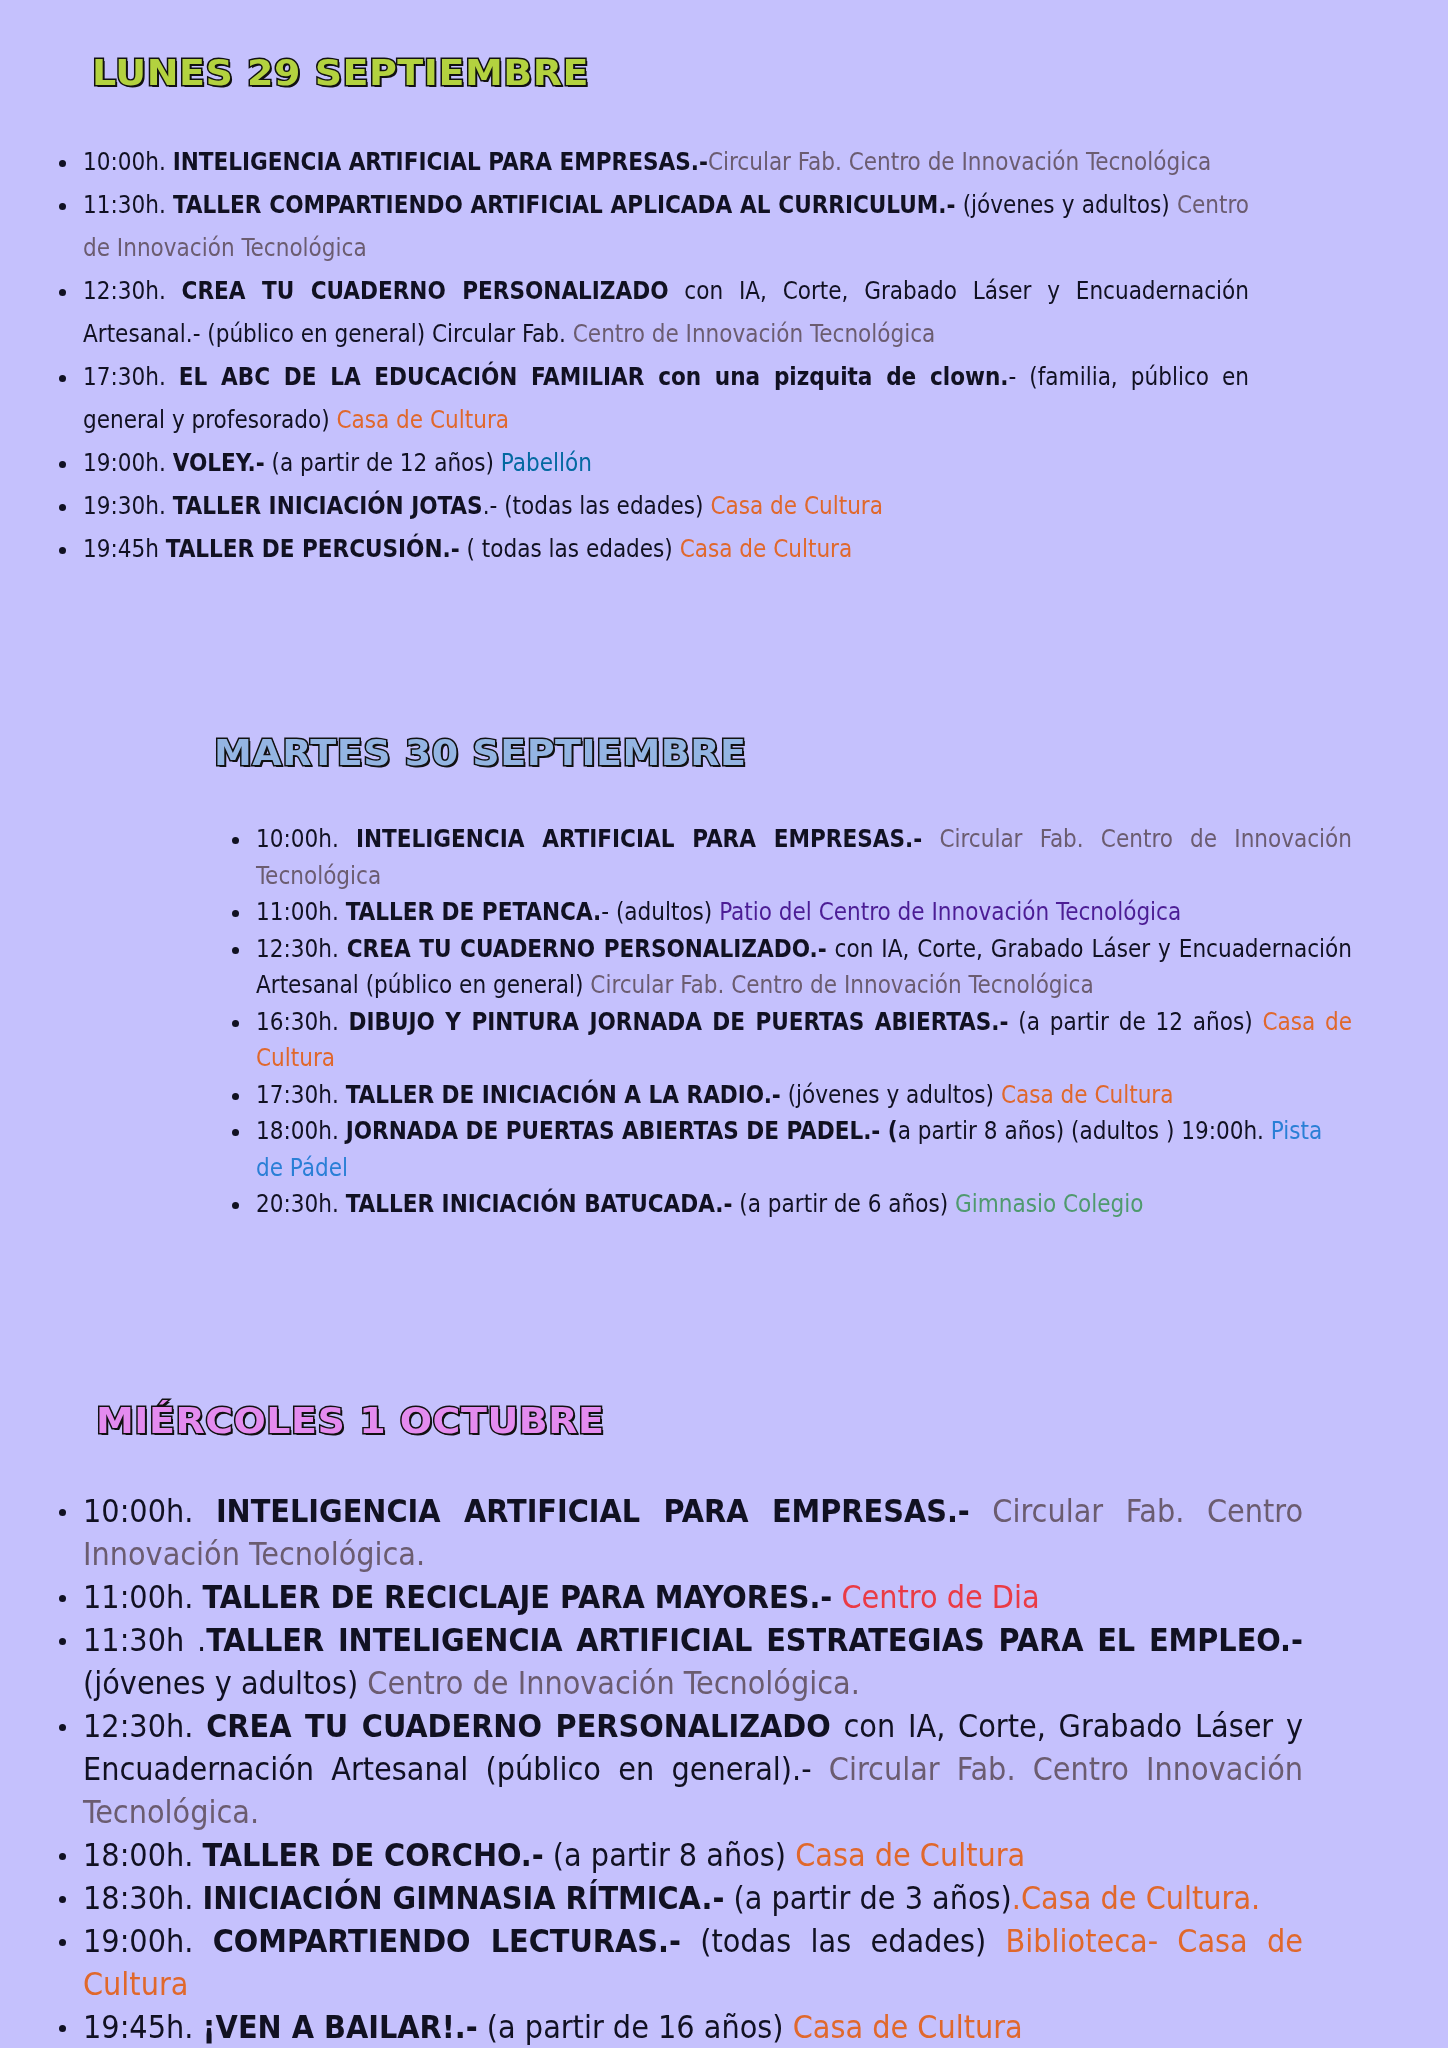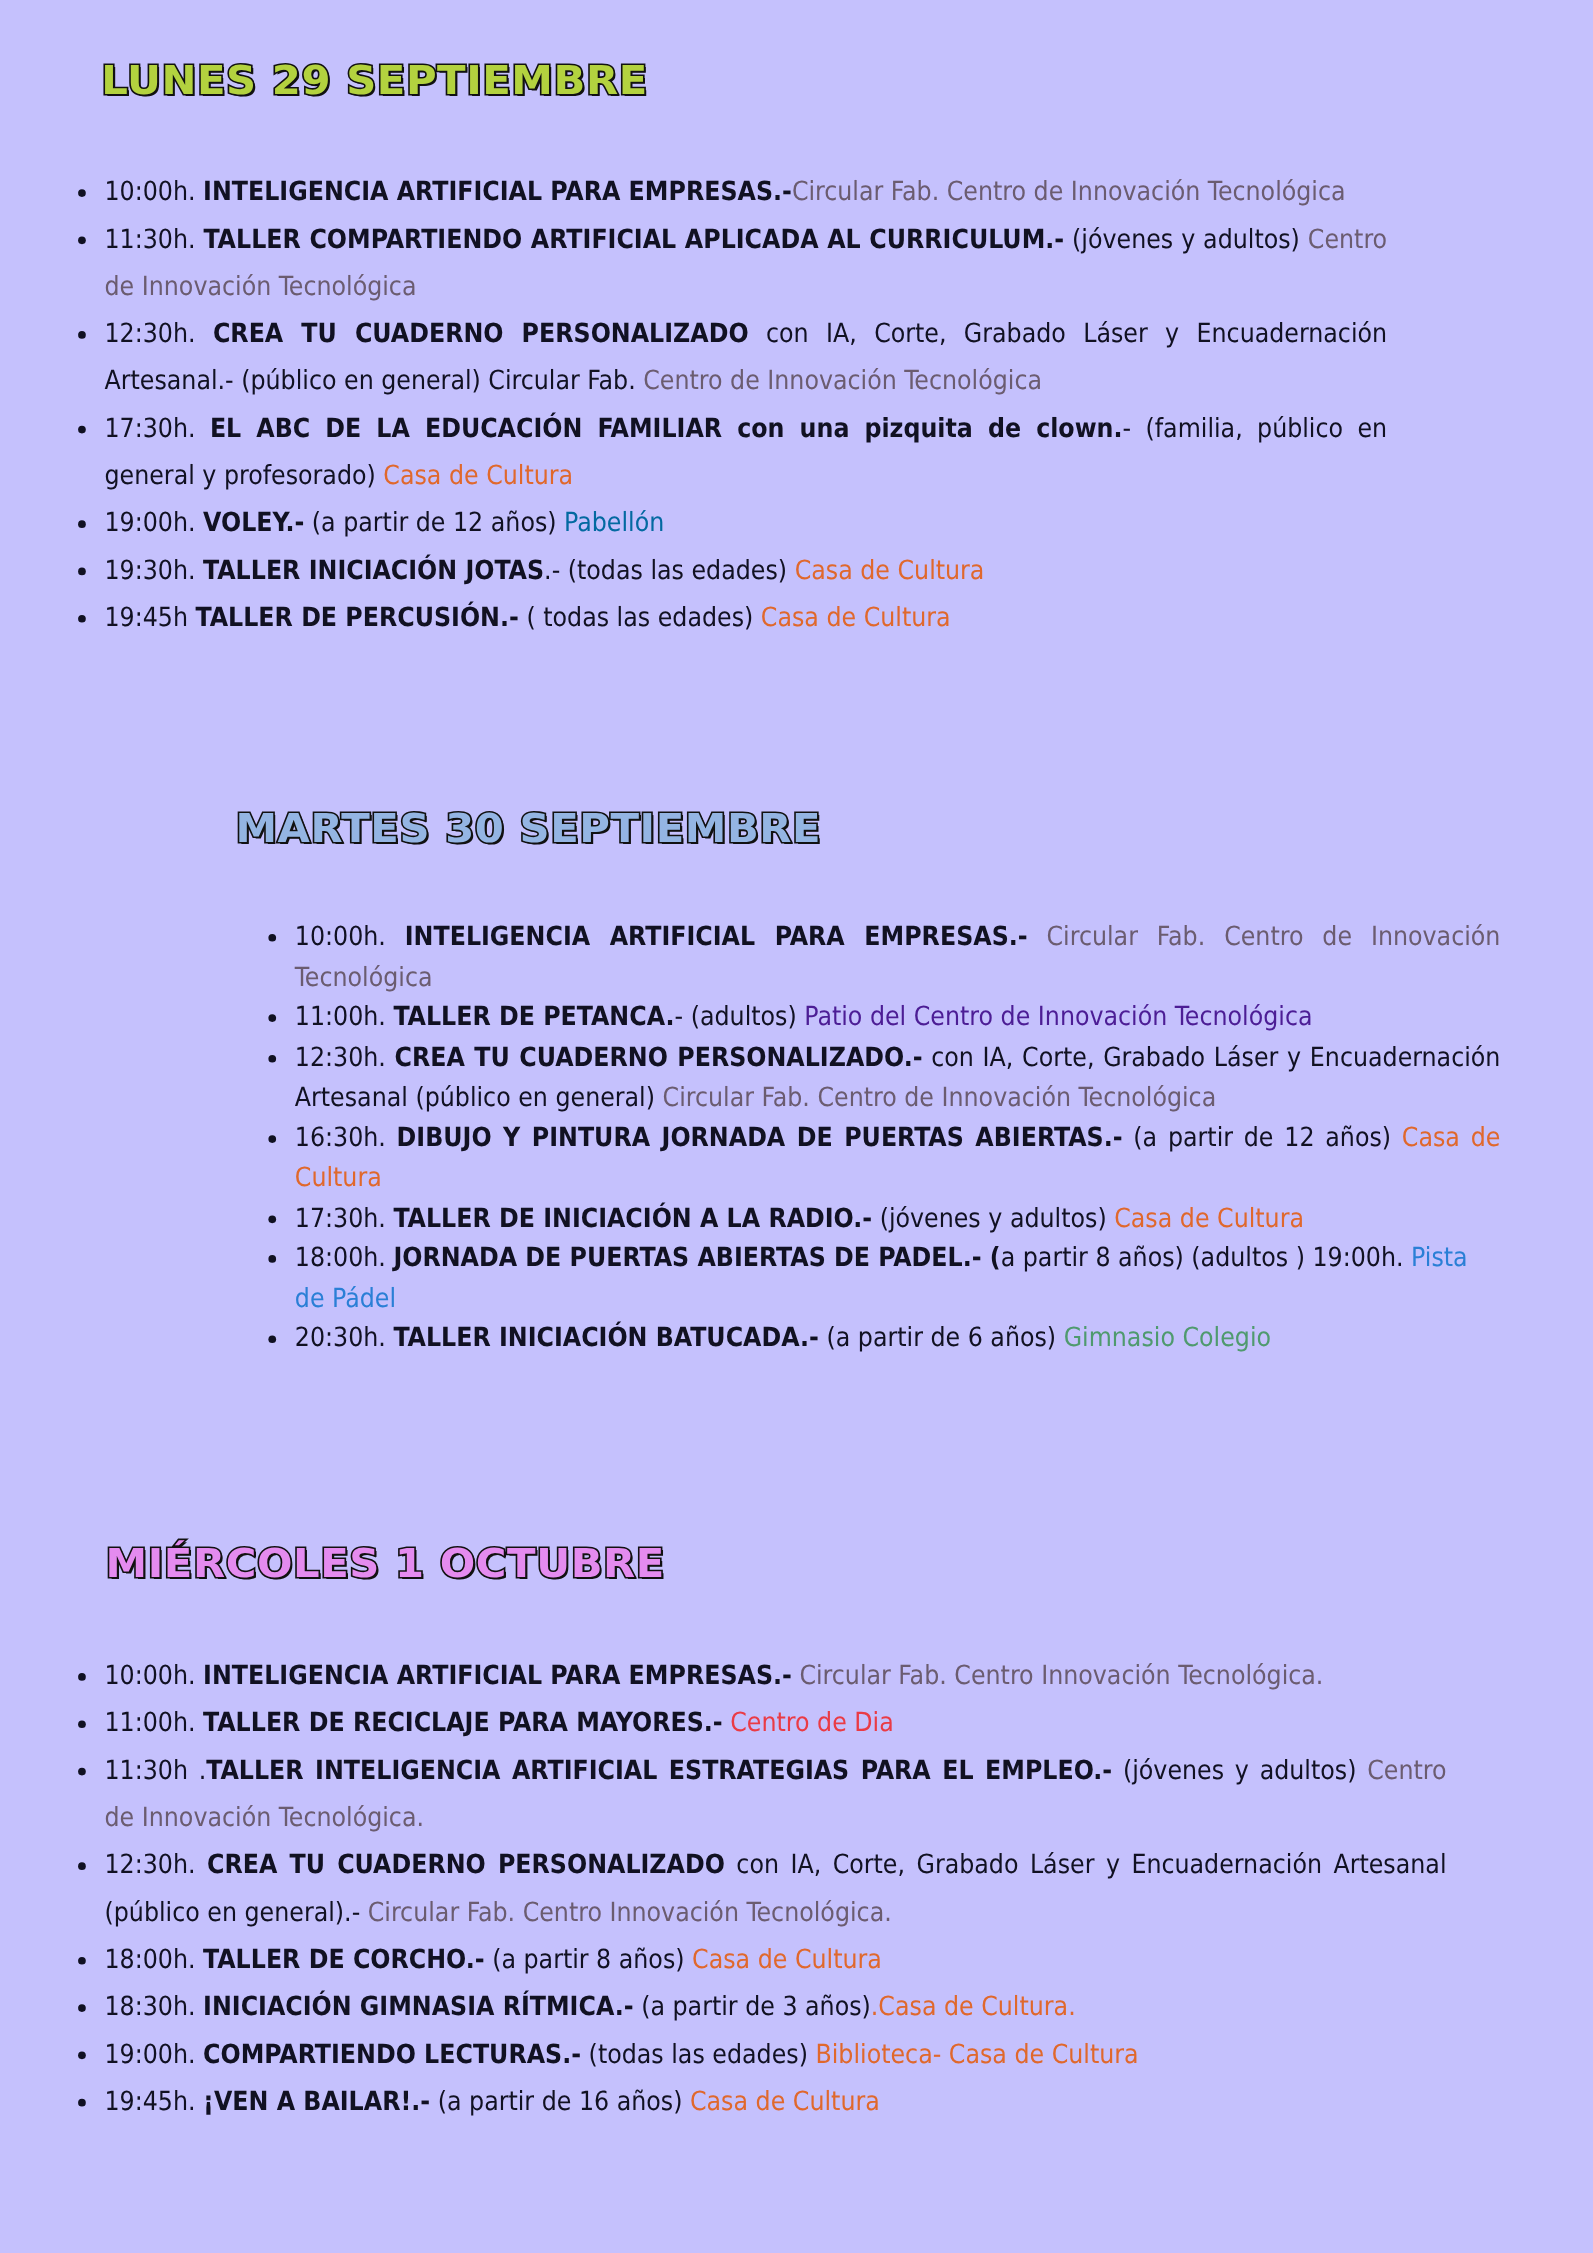--- a/index.html
+++ b/index.html
@@ -19,21 +19,21 @@
     -webkit-text-stroke: 3px #111;
     paint-order: stroke fill;
     text-shadow: 2px 2px 0 #111;
     margin: 0;
     white-space: nowrap;
     transform: scaleY(0.95);
     transform-origin: left top;
   }
   .events {
     position: absolute;
-    margin: 12px;
+    margin: 0;
     padding-left: 0;
     list-style: none;
     font-family: "DejaVu Sans Condensed", "DejaVu Sans", sans-serif;
     font-stretch: condensed;
   }
   .events li {
     position: relative;
     padding-left: 26px;
   }
   .events li::before {
@@ -41,21 +41,21 @@
     position: absolute;
     left: 2px;
     width: 7px; height: 7px;
     border-radius: 50%;
     background: #111122;
   }
   .sec1 { font-size: 24px; line-height: 43px; }
   .sec1 li::before { top: 19px; }
   .sec2 { font-size: 24px; line-height: 36.5px; }
   .sec2 li::before { top: 16px; }
-  .sec3 { font-size: 24px; line-height: 43px; }
+  .sec3 { font-size: 32px; line-height: 43px; }
   .sec3 li::before { top: 19px; }
   .justify { text-align: justify; }
   .venue { }
 </style>
 </head>
 <body>
 
 <h2 class="day-title" style="left:92px; top:52px; color:#b3d23f;">LUNES 29 SEPTIEMBRE</h2>
 
 <ul class="events sec1 justify" style="left:57px; top:141px; width:1192px;">

